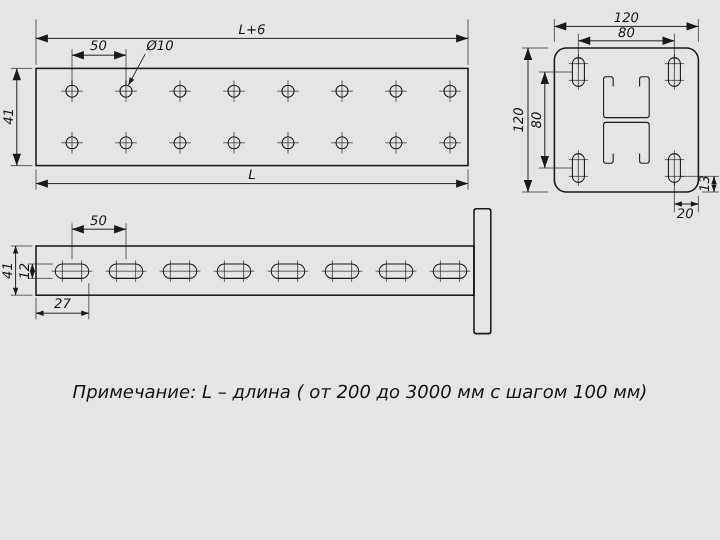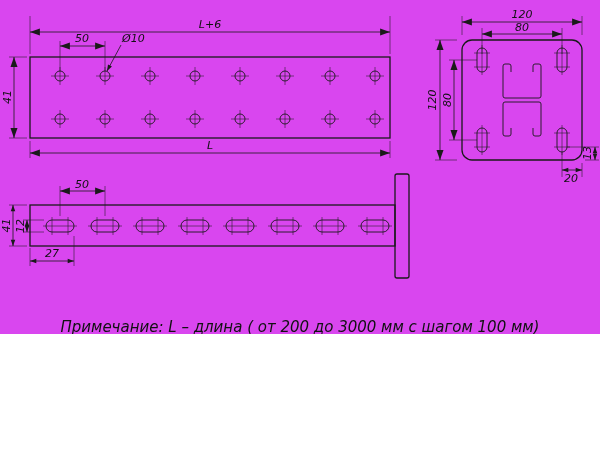--- a/index.html
+++ b/index.html
@@ -1,16 +1,16 @@
 <!DOCTYPE html>
 <html><head>
 <meta charset="utf-8">
 <style>
   html,body{margin:0;padding:0;background:#ffffff;}
-  .sheet{position:relative;width:600px;height:334px;background:#d946ef;overflow:hidden;
+  .sheet{position:relative;width:600px;height:450px;background:#e5e5e5;overflow:hidden;
          font-family:"DejaVu Sans",sans-serif;}
   svg{display:block;}
   .ol   {fill:none;stroke:#1a1a1a;stroke-width:1.3;}   
   .med  {fill:none;stroke:#1a1a1a;stroke-width:0.9;}   
   .thin {fill:none;stroke:#1a1a1a;stroke-width:0.55;}  
   .dl   {fill:none;stroke:#1a1a1a;stroke-width:0.8;}   
   .dim  {font:italic 11px "DejaVu Sans",sans-serif;fill:#111;}
   .note {font:italic 15px "DejaVu Sans",sans-serif;fill:#111;}
 </style>
 </head>

